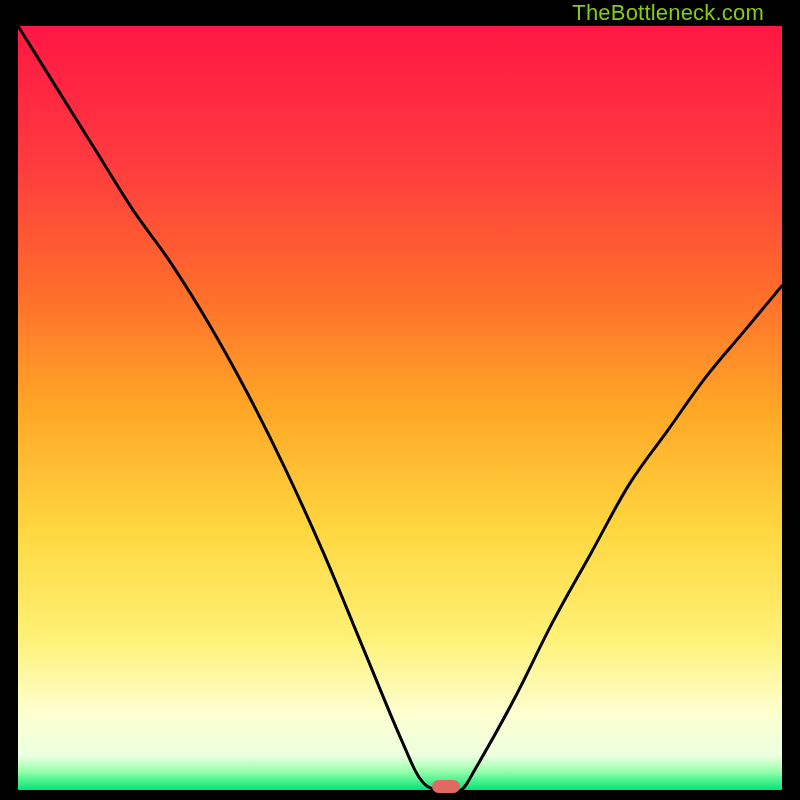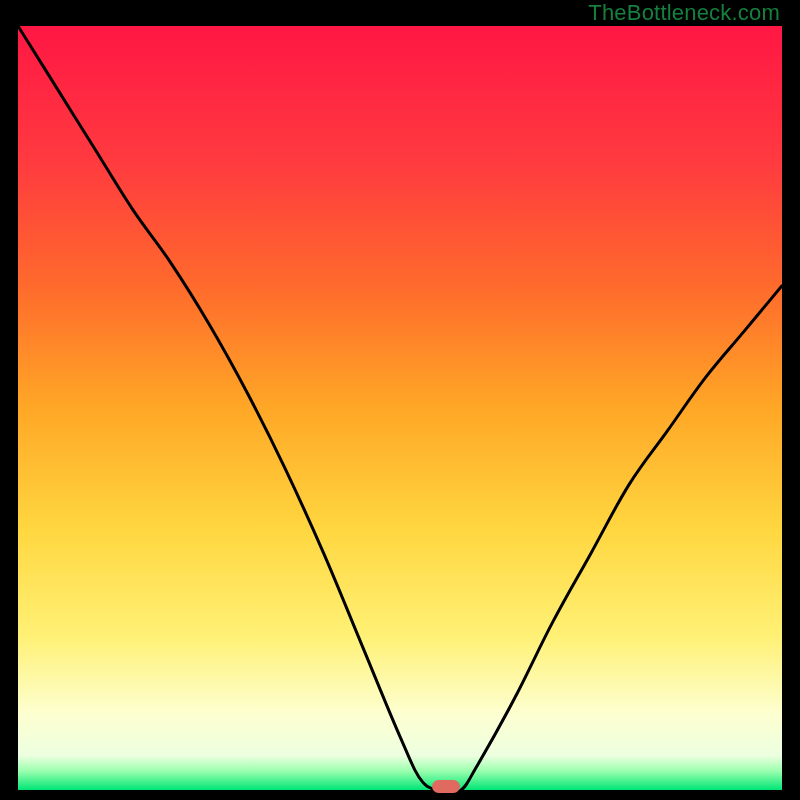--- a/index.html
+++ b/index.html
@@ -22,22 +22,22 @@
   .plot-area {
     position: absolute;
     left: 2px;
     top: 2px;
     width: 764px;
     height: 764px;
   }
   .watermark {
     position: absolute;
     top: 0px;
-    right: 20px;
-    color: #15803d;
+    right: 36px;
+    color: #84cc16;
     font-size: 22px;
     font-weight: 400;
     letter-spacing: 0.2px;
   }
   svg {
     display: block;
   }
   .marker {
     position: absolute;
     width: 28px;

